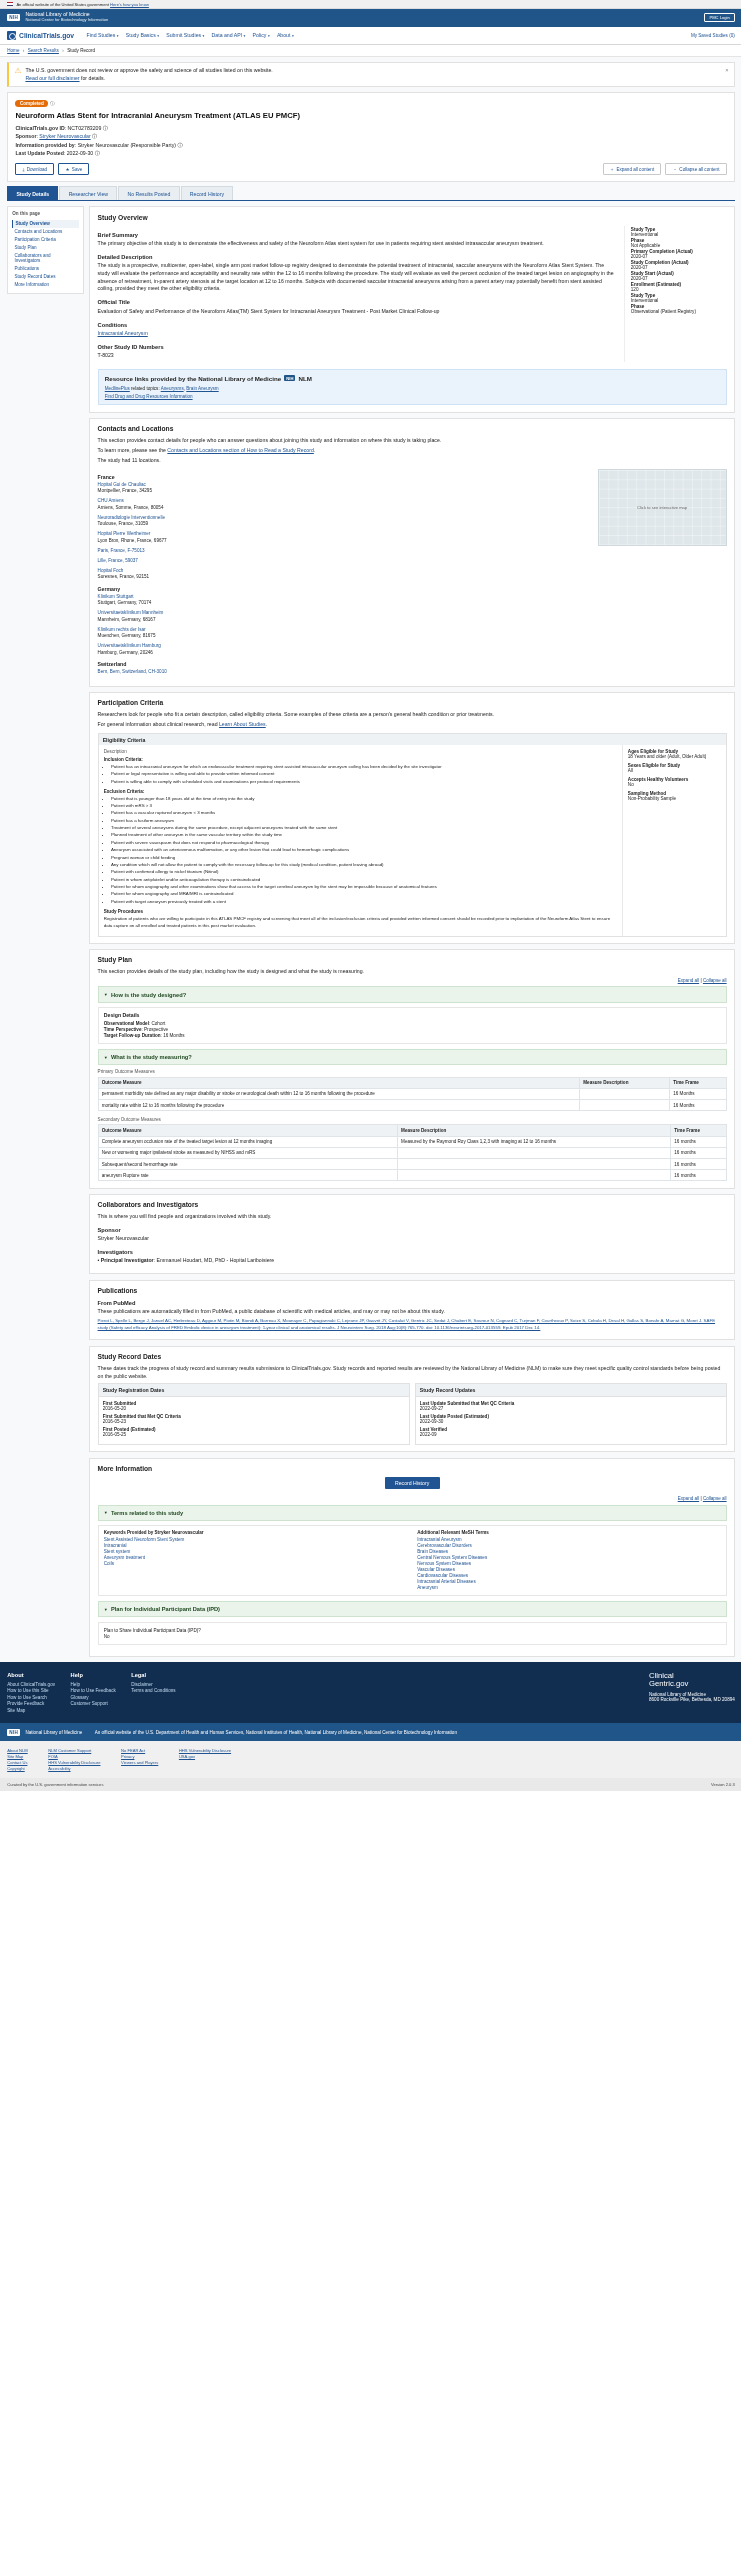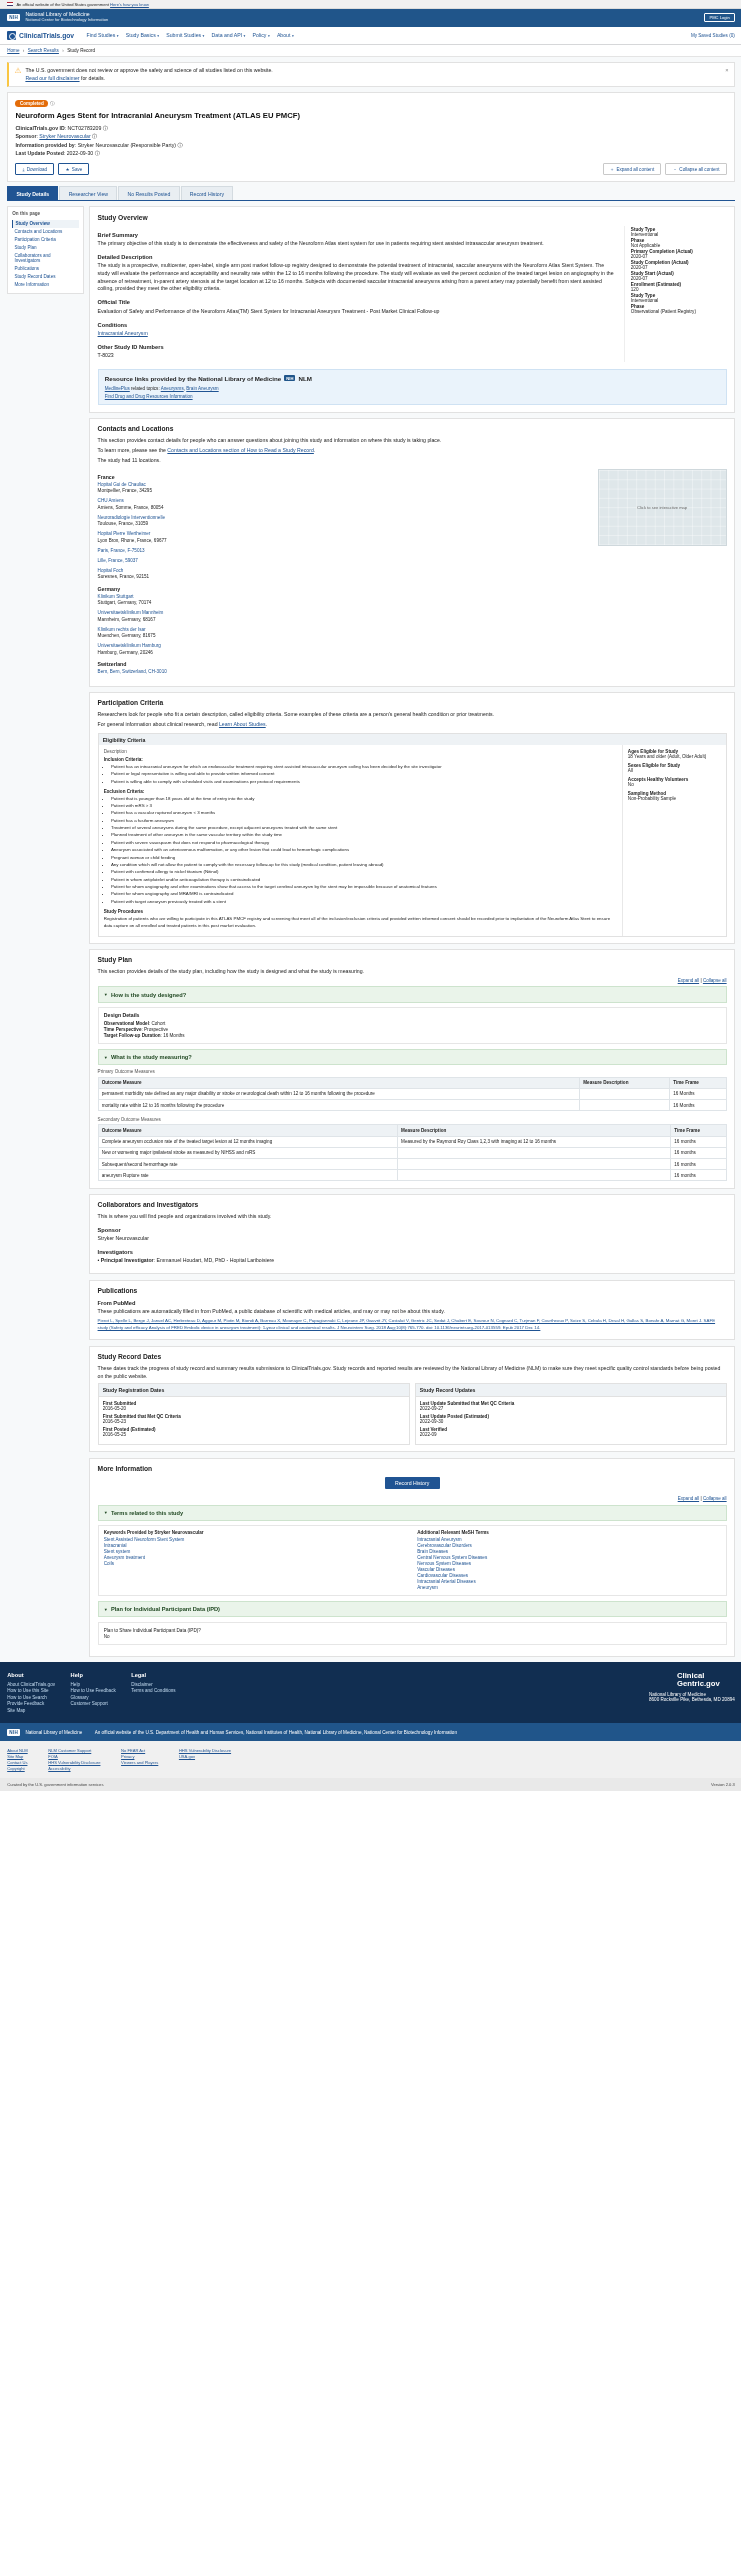--- a/index.html
+++ b/index.html
@@ -164,21 +164,21 @@
   .terms .col { flex:1;}
   .terms h5 { font-size:4.6px; margin:0 0 2.1px 0;}
   .terms .itm { color:#205493; margin:1px 0;}
   
   .rec-btn { background:#205493; color:#fff; font-size:5.2px; padding:3.1px 10.3px; border-radius:1px; display:inline-block;}
   
   .footer-main { background:#112e51; color:#fff; padding:9.3px 7.2px; display:flex; gap:15.5px; font-size:4.6px;}
   .footer-main h4 { font-size:5.7px; margin:0 0 4.1px 0;}
   .footer-main a { color:#c3dbf0; text-decoration:none; display:block; margin:1.5px 0;}
   .footer-brand { margin-left:auto; text-align:left;}
-  .footer-brand .big { font-size:7.7px; font-weight:bold; line-height:1.1;margin-left:28px;}
+  .footer-brand .big { font-size:7.7px; font-weight:normal; line-height:1.1;}
   .footer-nlm { background:#20558a; color:#fff; padding:5.2px 7.2px; font-size:4.6px; display:flex; align-items:center; gap:5.2px;}
   .footer-links { background:#f0f0f0; padding:6.2px 7.2px; display:flex; gap:20.6px; font-size:4.1px;}
   .footer-links a { color:#205493; display:block; margin:1px 0;}
   .footer-bottom { background:#e9e9e9; padding:4.1px 7.2px; font-size:4.1px; color:#444; display:flex;}
 </style>
 </head>
 <body>
 
 <div class="gov-banner">
   <span class="flag"></span>
@@ -230,21 +230,21 @@
     <div class="body">
       <div>The U.S. government does not review or approve the safety and science of all studies listed on this website.</div>
       <div><a>Read our full disclaimer</a> <span>for details.</span></div>
     </div>
     <span class="x">×</span>
   </div>
 
   <div class="studycard">
     <span class="pill">Completed</span>
     <span class="smalllbl"> ⓘ</span>
-    <h1 class="study-title">Neuroform Ages Stent for Intracranial Aneurysm Treatment (ATLAS EU PMCF)</h1>
+    <h1 class="study-title">Neuroform Atlas Stent for Intracranial Aneurysm Treatment (ATLAS EU PMCF)</h1>
     <div class="kv">
       <span class="lbl"><b>ClinicalTrials.gov ID</b>: </span>
       <span>NCT02783209</span>
       <span> ⓘ</span>
     </div>
     <div class="kv">
       <span class="lbl"><b>Sponsor</b>: </span>
       <a>Stryker Neurovascular</a>
       <span> ⓘ</span>
     </div>

